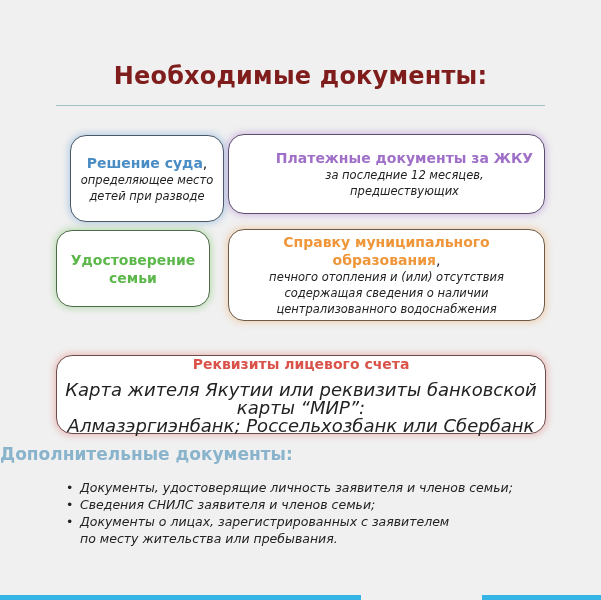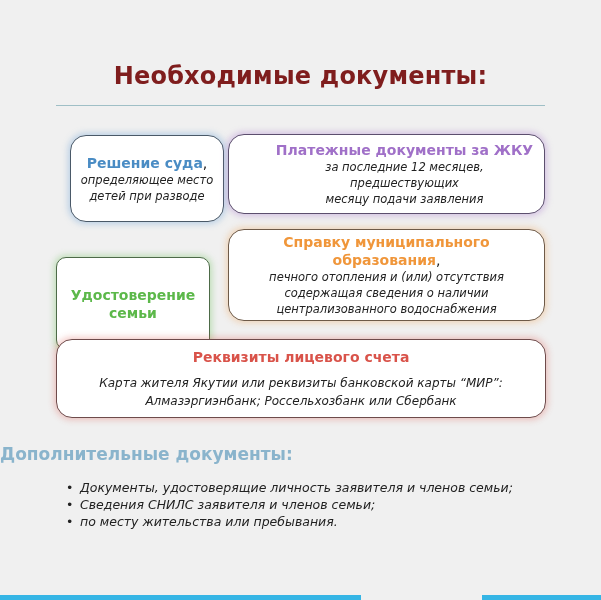--- a/index.html
+++ b/index.html
@@ -30,29 +30,29 @@
   .card .body { font-style: italic; font-size: 11.5px; line-height: 16px; color: #222; }
 
   #card-court { left: 56px; top: 135px; width: 154px; height: 87px;
     box-shadow: 0 0 6px 2px rgba(90,150,210,0.35); border-color: #4a5968; margin-left: 14px; }
   #card-court .head { color: #4a8cc4; }
 
   #card-payments { left: 228px; top: 134px; width: 317px; height: 80px;
     box-shadow: 0 0 6px 2px rgba(160,110,200,0.35); border-color: #5c4f6e; padding-left: 44px; }
   #card-payments .head { color: #a070c8; }
 
-  #card-large-family { left: 56px; top: 257px; width: 154px; height: 93px;
-    box-shadow: 0 0 6px 2px rgba(100,190,80,0.35); border-color: #4d6a48; border-radius: 10px; }
+  #card-large-family { left: 56px; top: 230px; width: 154px; height: 77px;
+    box-shadow: 0 0 6px 2px rgba(100,190,80,0.35); border-color: #4d6a48; }
   #card-large-family .head { color: #5cb84a; font-size: 14px; line-height: 18px; }
 
   #card-municipal { left: 228px; top: 229px; width: 317px; height: 92px;
     box-shadow: 0 0 6px 2px rgba(240,150,60,0.30); border-color: #6e5a48; }
   #card-municipal .head { color: #f0963a; }
 
-  #card-account { left: 56px; top: 339px; width: 490px; height: 79px;
+  #card-account { left: 56px; top: 355px; width: 490px; height: 79px;
     box-shadow: 0 0 6px 2px rgba(217,83,74,0.30); border-color: #6e4b4b; }
   #card-account .head { color: #d9534a; }
 
   .subtitle {
     position: absolute; left: 0; width: 601px; top: 444px;
     text-align: left; font-size: 17px; font-weight: bold; color: #8ab4cc;
   }
   .extra-list {
     position: absolute; left: 66px; top: 479px; width: 480px;
     margin: 0; padding: 0; list-style: none;
@@ -77,21 +77,20 @@
   <div class="body">
     <div>определяющее место</div>
     <div>детей при разводе</div>
   </div>
 </div>
 
 <div class="card" id="card-payments">
   <div class="head">Платежные документы за ЖКУ</div>
   <div class="body">
     <div>за последние 12 месяцев, предшествующих</div>
-    <div>месяцу подачи заявления</div>
   </div>
 </div>
 
 <div class="card" id="card-large-family">
   <div class="head">
     <div>Удостоверение</div>
     <div>семьи</div>
   </div>
 </div>
 
@@ -99,37 +98,38 @@
   <div class="head"><span>Справку муниципального образования</span><span class="comma">,</span></div>
   <div class="body">
     <div>печного отопления и (или) отсутствия</div>
     <div>содержащая сведения о наличии</div>
     <div>централизованного водоснабжения</div>
   </div>
 </div>
 
 <div class="card" id="card-account">
   <div class="head">Реквизиты лицевого счета</div>
-  <div class="body" style="font-size:12px;line-height:18px;margin-top:8px;">
+  <div class="body" style="font-size:18px;line-height:18px;margin-top:8px;">
     <div>Карта жителя Якутии или реквизиты банковской карты “МИР”:</div>
     <div>Алмазэргиэнбанк; Россельхозбанк или Сбербанк</div>
   </div>
 </div>
 
 <div class="subtitle">Дополнительные документы:</div>
 
 <ul class="extra-list">
   <li>
     <span class="bullet">•</span>
     <div>Документы, удостоверящие личность заявителя и членов семьи;</div>
   </li>
   <li>
     <span class="bullet">•</span>
     <div>Сведения СНИЛС заявителя и членов семьи;</div>
   </li>
   <li>
     <span class="bullet">•</span>
+    <div>Документы о лицах, зарегистрированных с заявителем</div>
     <div>по месту жительства или пребывания.</div>
   </li>
 </ul>
 
 <div class="bar" id="bar-left"></div>
 <div class="bar" id="bar-right"></div>
 
 </body></html>

